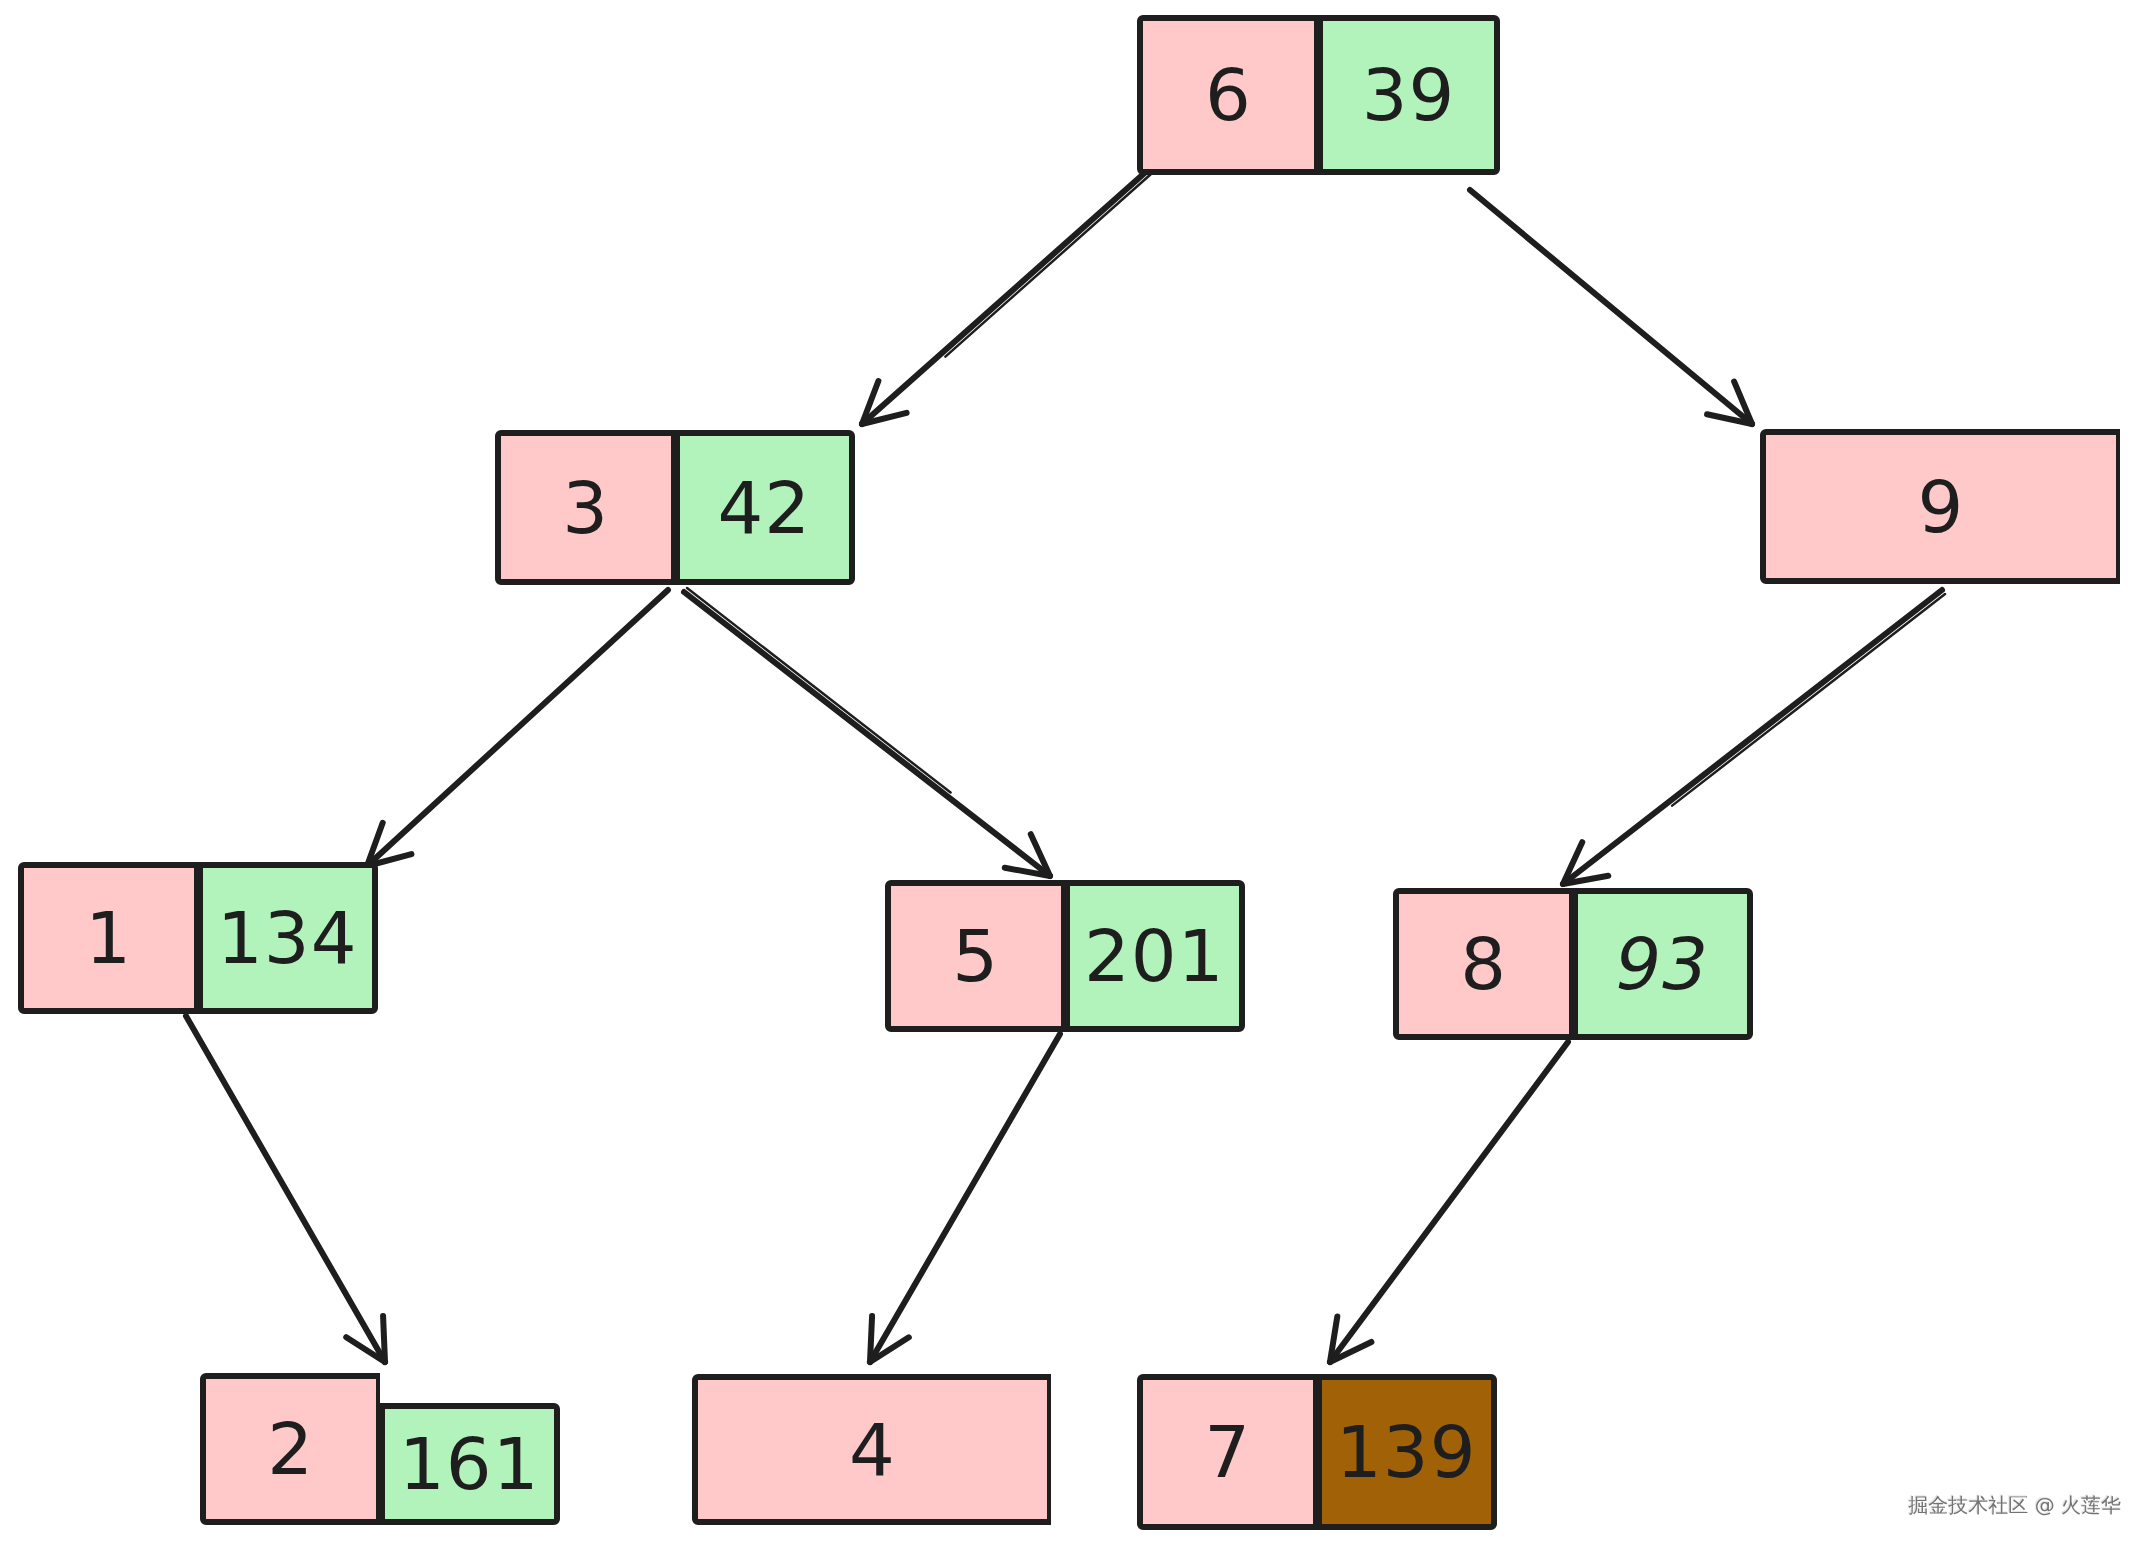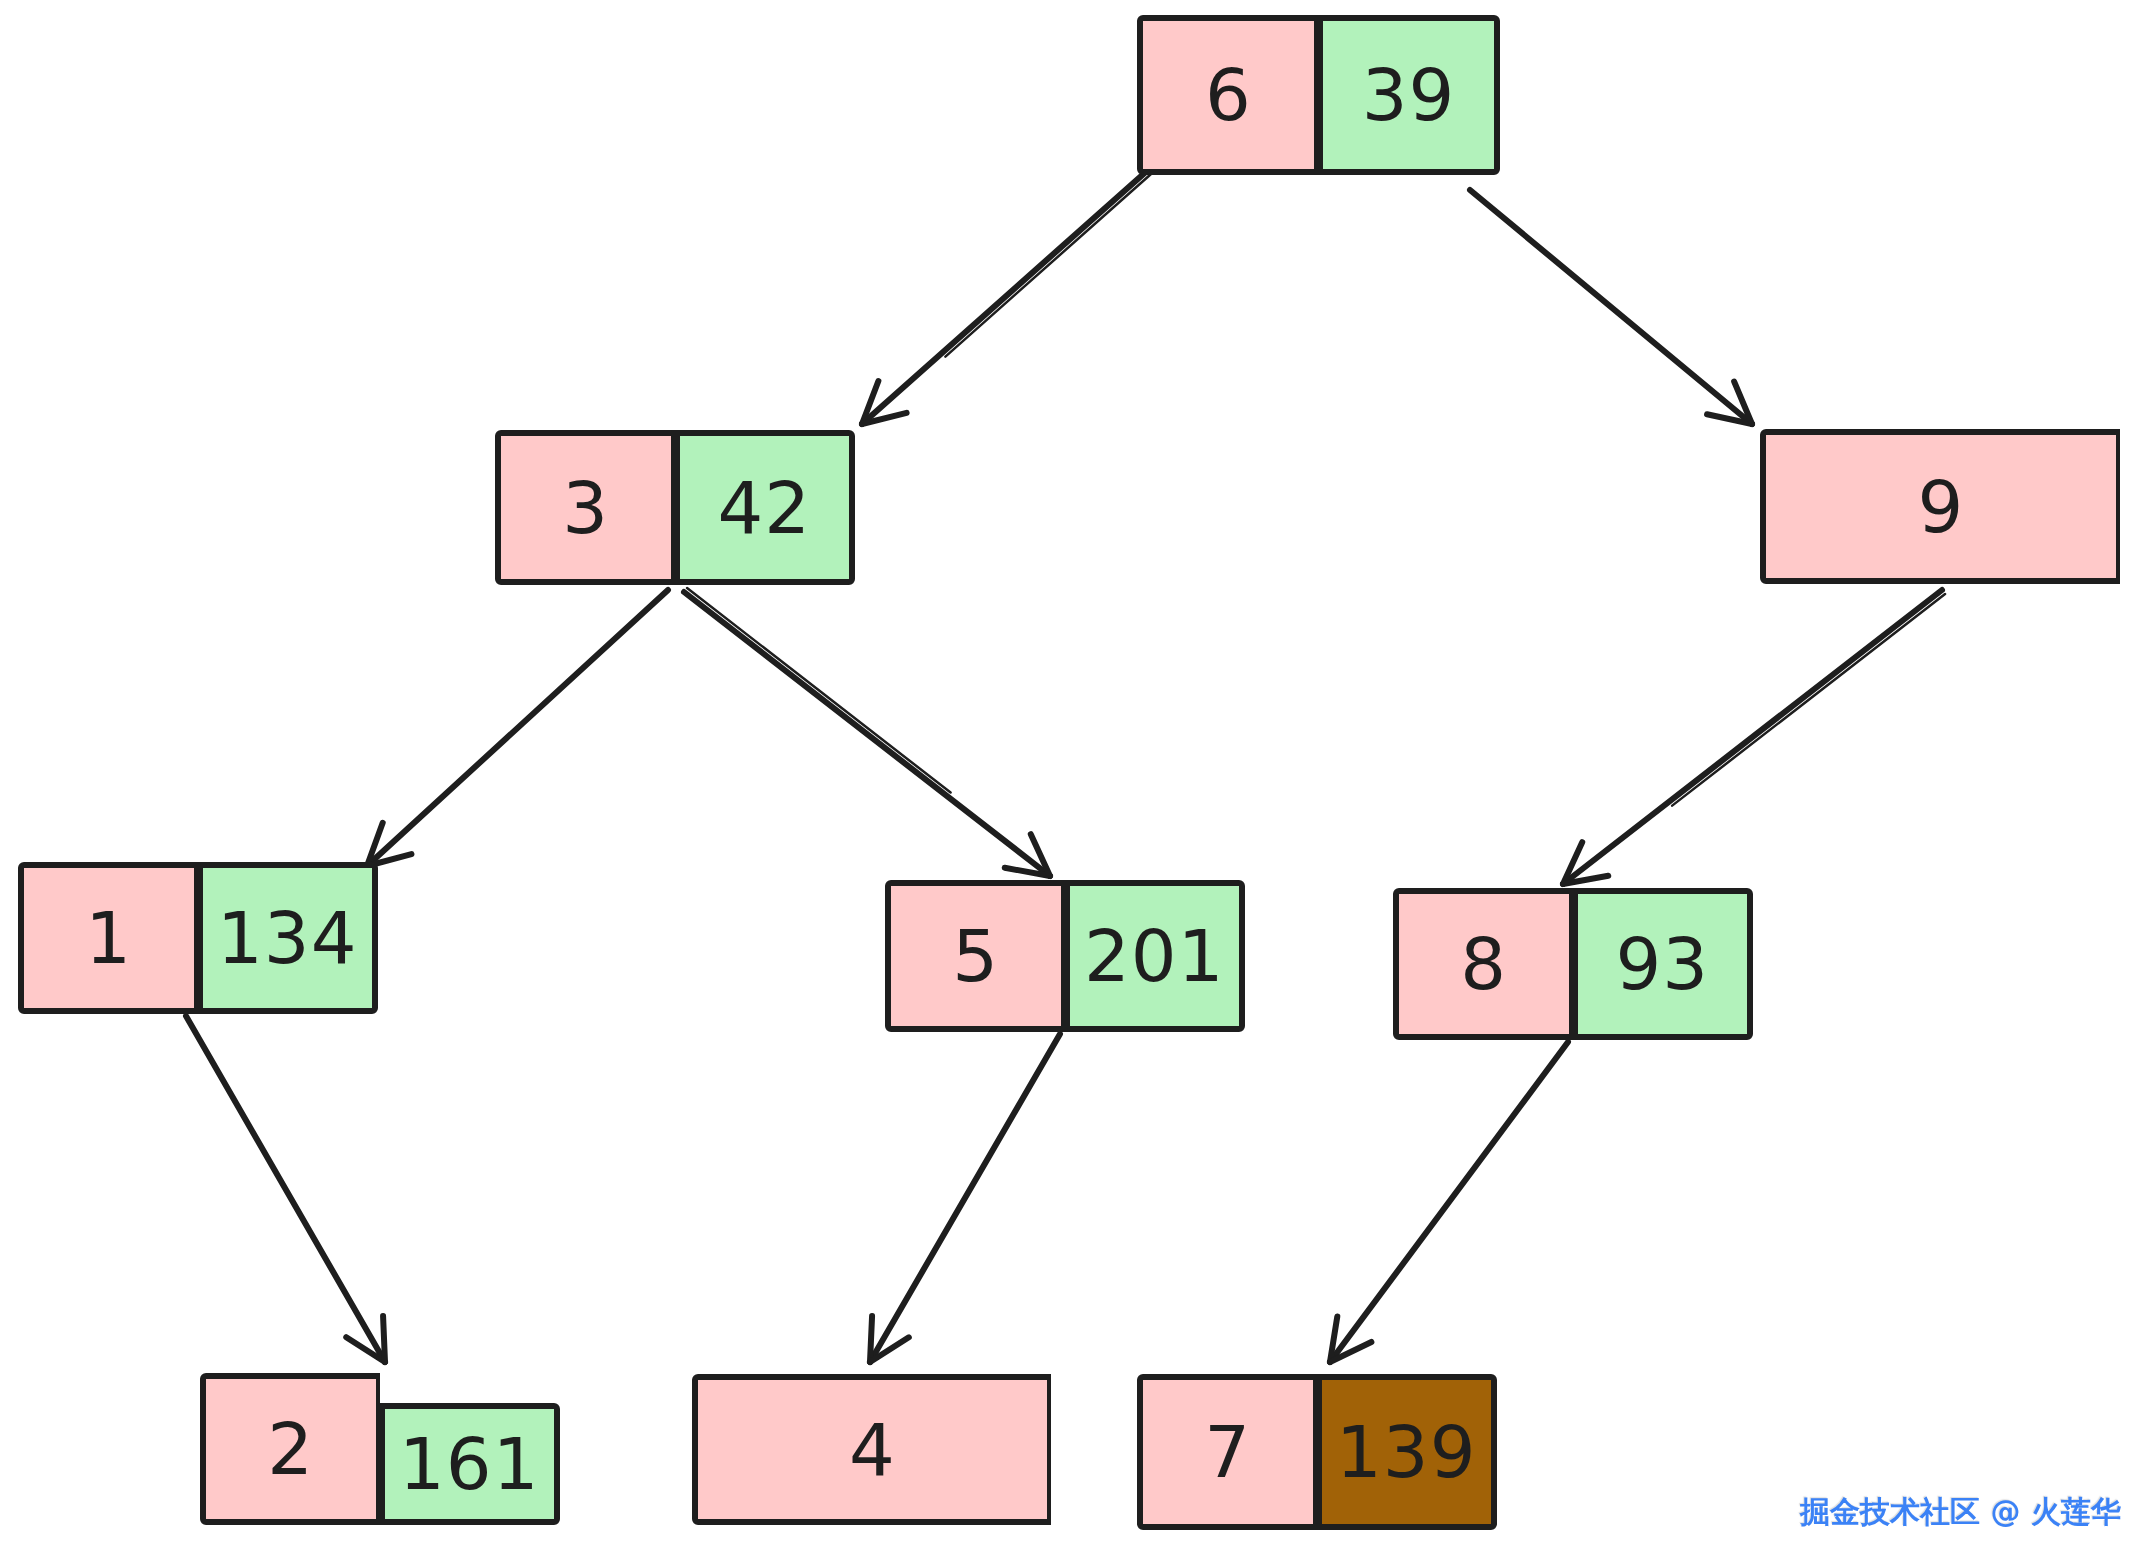--- a/index.html
+++ b/index.html
@@ -45,23 +45,23 @@
     border-radius: 6px 0 0 6px;
   }
   .cell.value {
     border-left-width: 5px;
     border-radius: 0 6px 6px 0;
   }
   #watermark {
     position: absolute;
     right: 18px;
     top: 1492px;
-    font-size: 30px;
-    font-weight: 700;
-    color: #3b82f6;
+    font-size: 20px;
+    font-weight: 400;
+    color: #737373;
     text-shadow: 1px 1px 0 #ffffff, -1px -1px 1px rgba(120,120,120,0.25);
     white-space: nowrap;
   }
 </style>
 </head>
 <body>
 
 <div id="stage" style="transform: scale(1);">
   <svg id="edges-layer" viewBox="0 0 2139 1552" xmlns="http://www.w3.org/2000/svg">
       <g>
@@ -143,21 +143,21 @@
           <span>5</span>
         </div>
         <div class="cell value" style="background: rgb(178, 242, 187);">
           <span>201</span>
         </div>
       </div>
       <div class="node" style="left: 1393px; top: 888px; width: 360px; height: 152px;">
         <div class="cell key" style="background: rgb(255, 201, 201);">
           <span>8</span>
         </div>
-        <div class="cell value" style="background: rgb(178, 242, 187);">
+        <div class="cell value" style="background: rgb(178, 242, 187); font-style: italic;">
           <span>93</span>
         </div>
       </div>
       <div class="node" style="left: 200px; top: 1373px; width: 360px; height: 152px;">
         <div class="cell key" style="background: rgb(255, 201, 201);">
           <span>2</span>
         </div>
         <div class="cell value" style="background: rgb(178, 242, 187); margin-top: 30px;">
           <span>161</span>
         </div>

